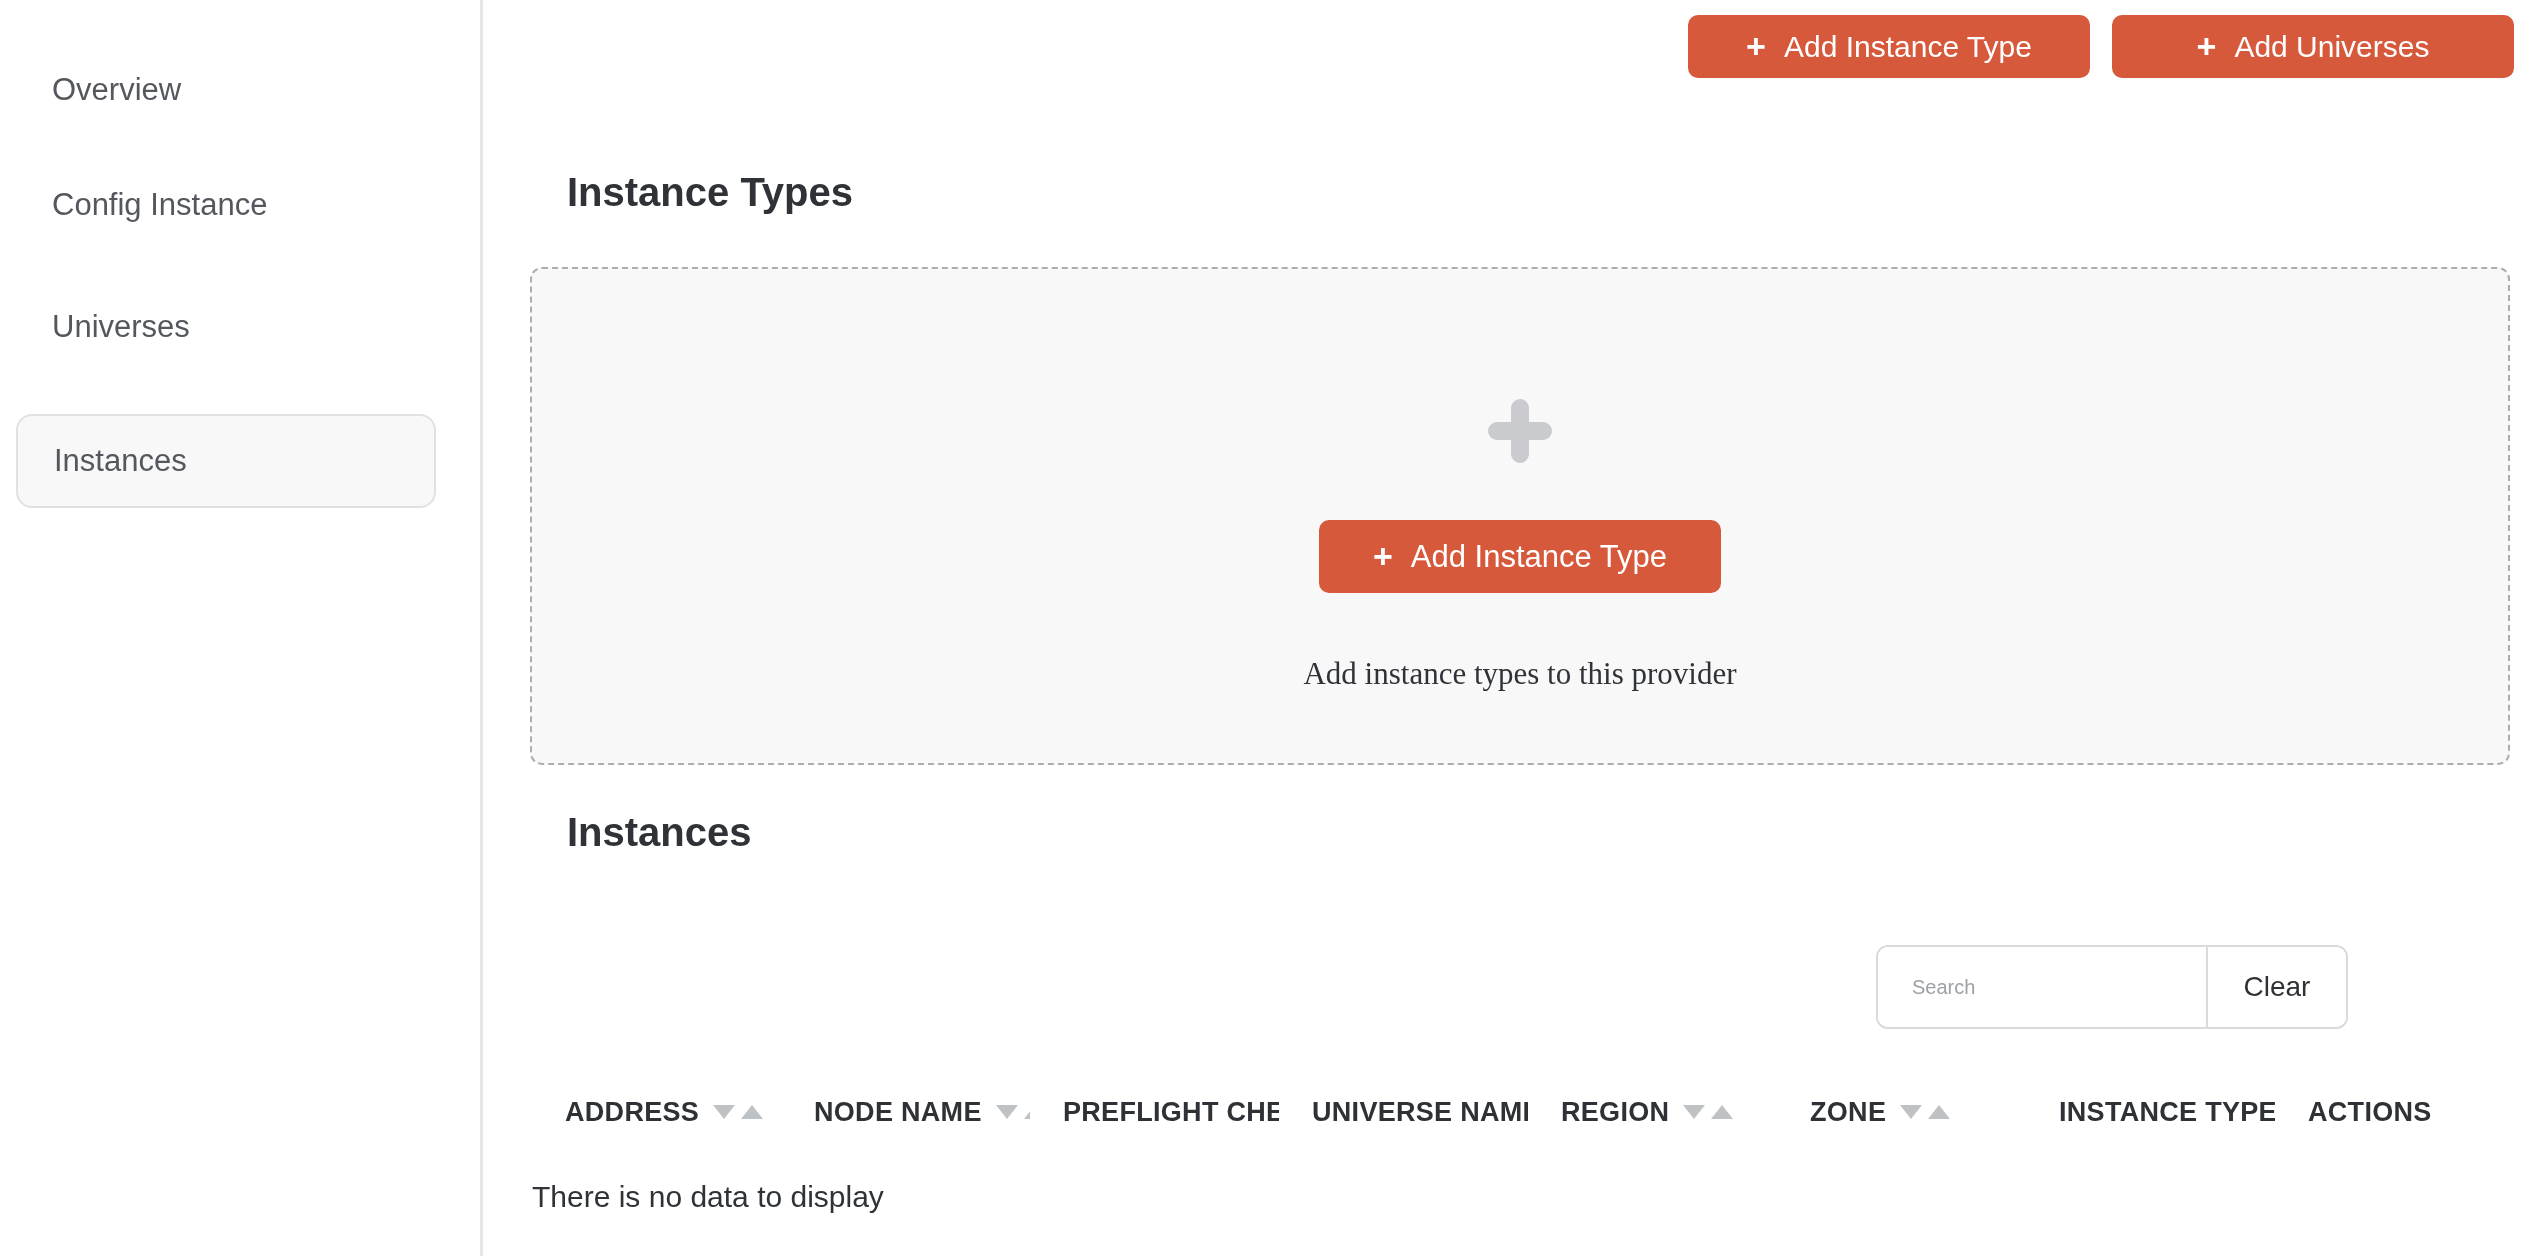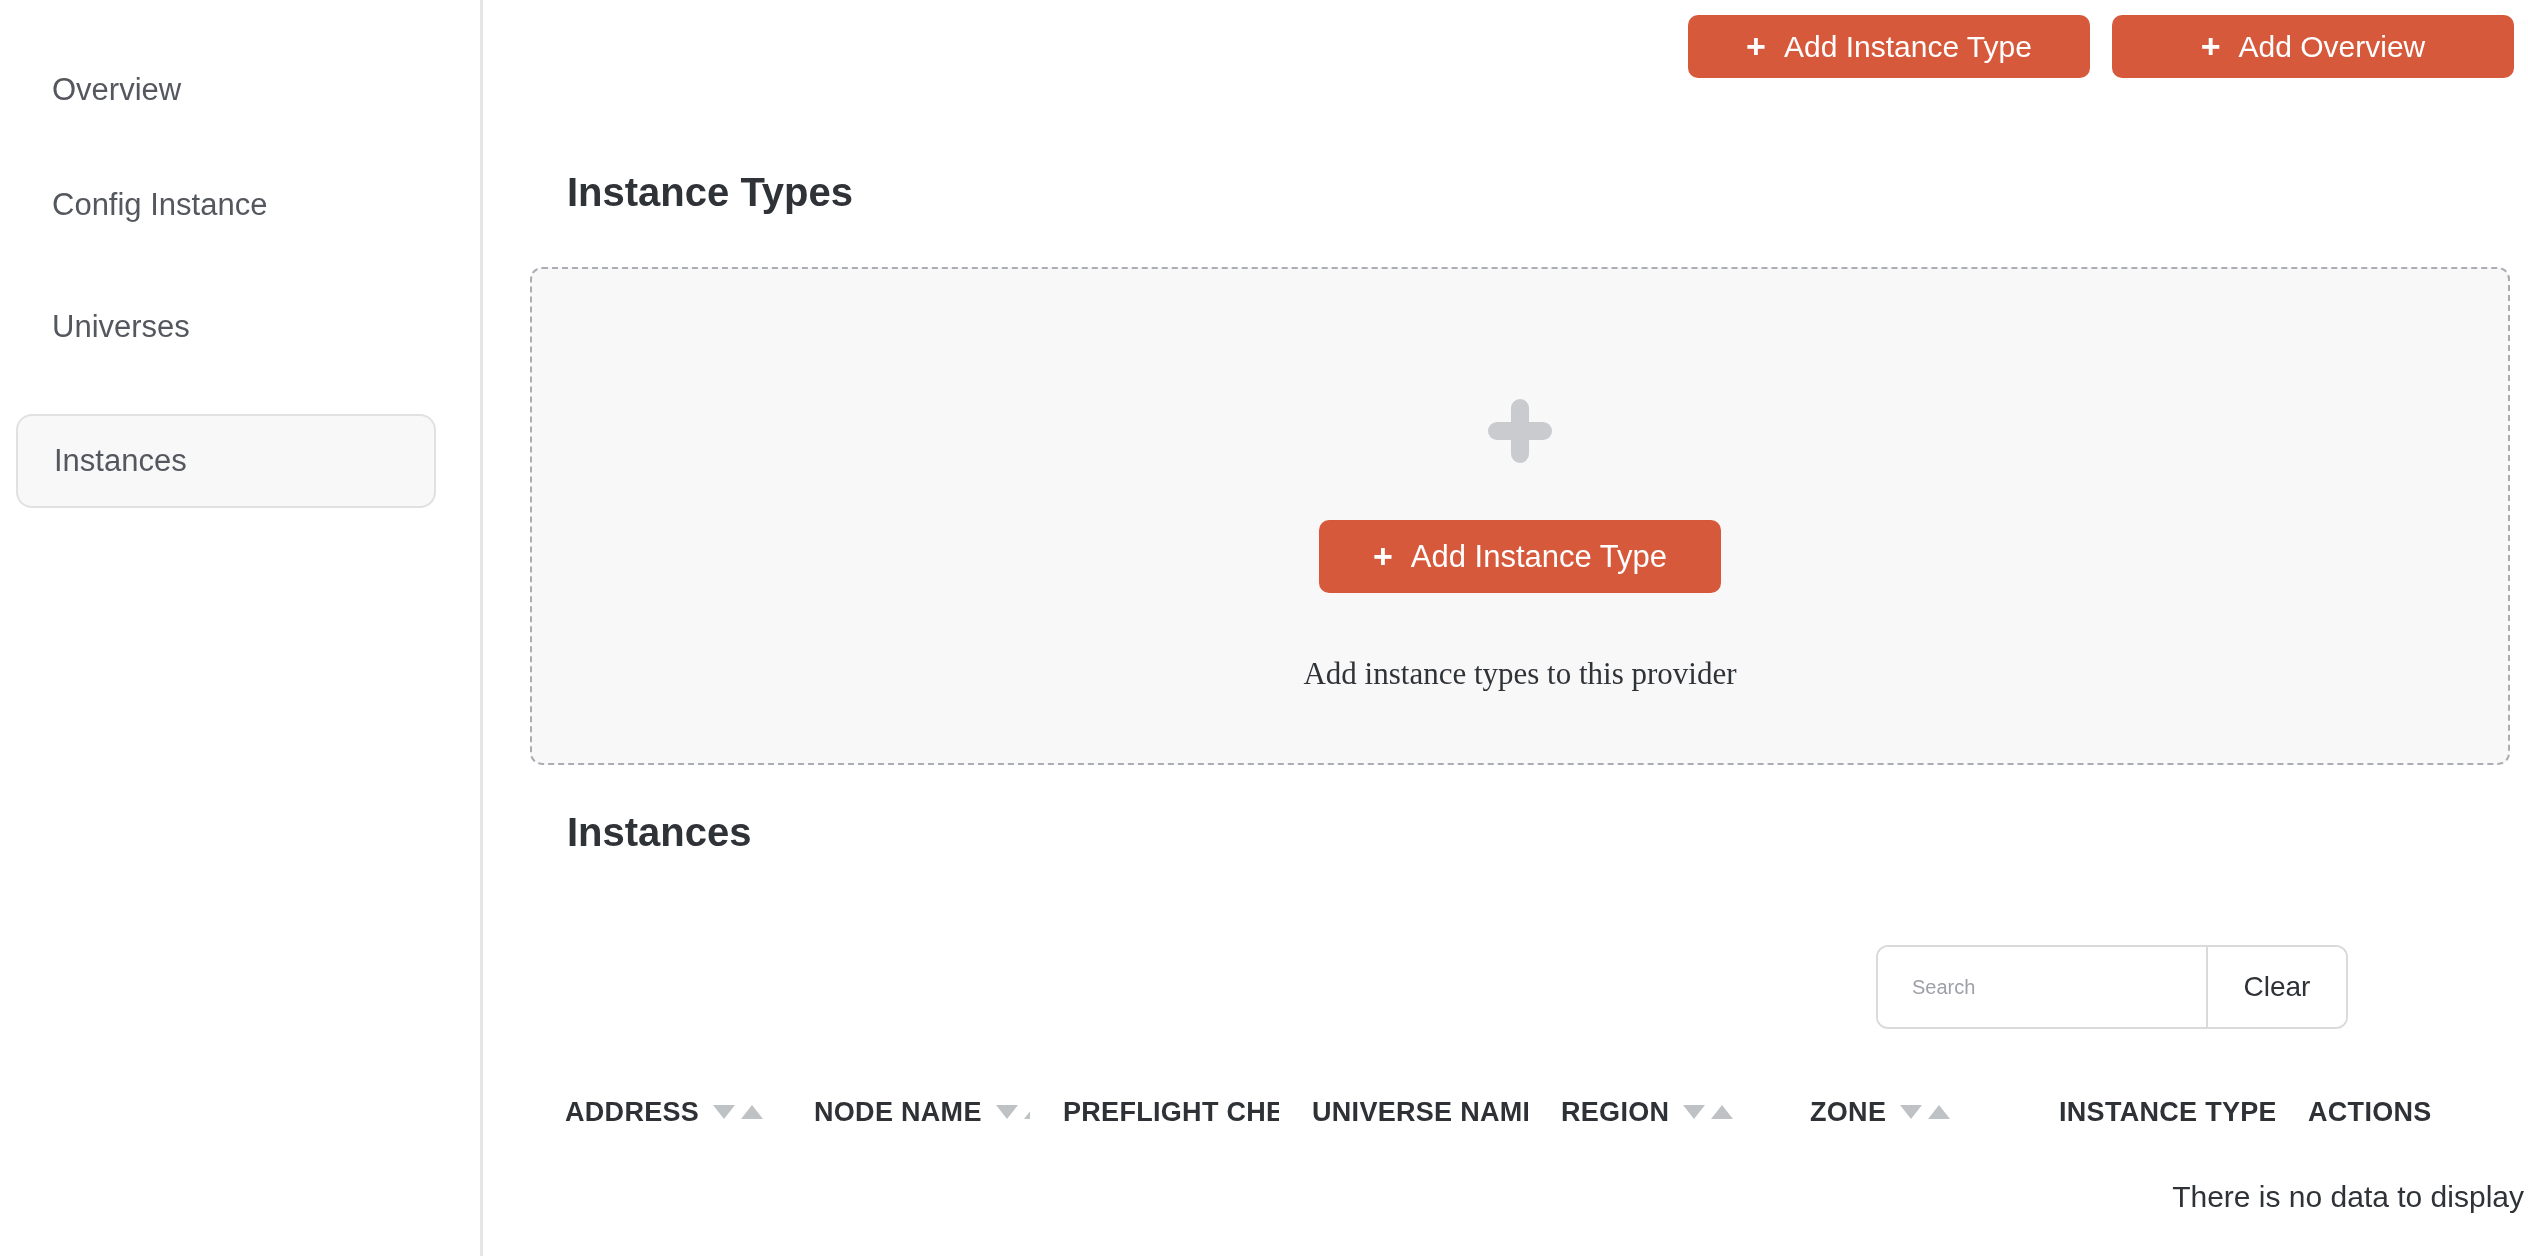--- a/index.html
+++ b/index.html
@@ -154,21 +154,21 @@
   }
   .tri-up {
     width: 0; height: 0;
     border-left: 11px solid transparent; border-right: 11px solid transparent;
     border-bottom: 14px solid #bfc2c5;
   }
 
   .table-empty {
     position: absolute; left: 49px; top: 1180px;
     width: 1992px;
-    text-align: right;
+    text-align: left;
     font-size: 30px; color: #2f3338;
   }
 </style>
 </head>
 <body>
 
 <div class="sidebar">
   <div class="side-item pos-0">Overview</div>
   <div class="side-item pos-1">Config Instance</div>
   <div class="side-item pos-2">Universes</div>
@@ -179,21 +179,21 @@
 
 <div class="main">
 
   <button class="btn-orange" id="btn-add-instance-type-top">
     <span class="btn-plus">+</span>
     <span>Add Instance Type</span>
   </button>
 
   <button class="btn-orange" id="btn-add-instances-top">
     <span class="btn-plus">+</span>
-    <span>Add Overview</span>
+    <span>Add Universes</span>
   </button>
 
   <h2 class="section-title" id="title-instance-types">Instance Types</h2>
 
   <div class="dashed-box">
     <div class="big-plus"></div>
     <button class="btn-orange-center">
       <span class="btn-plus">+</span>
       <span>Add Instance Type</span>
     </button>

